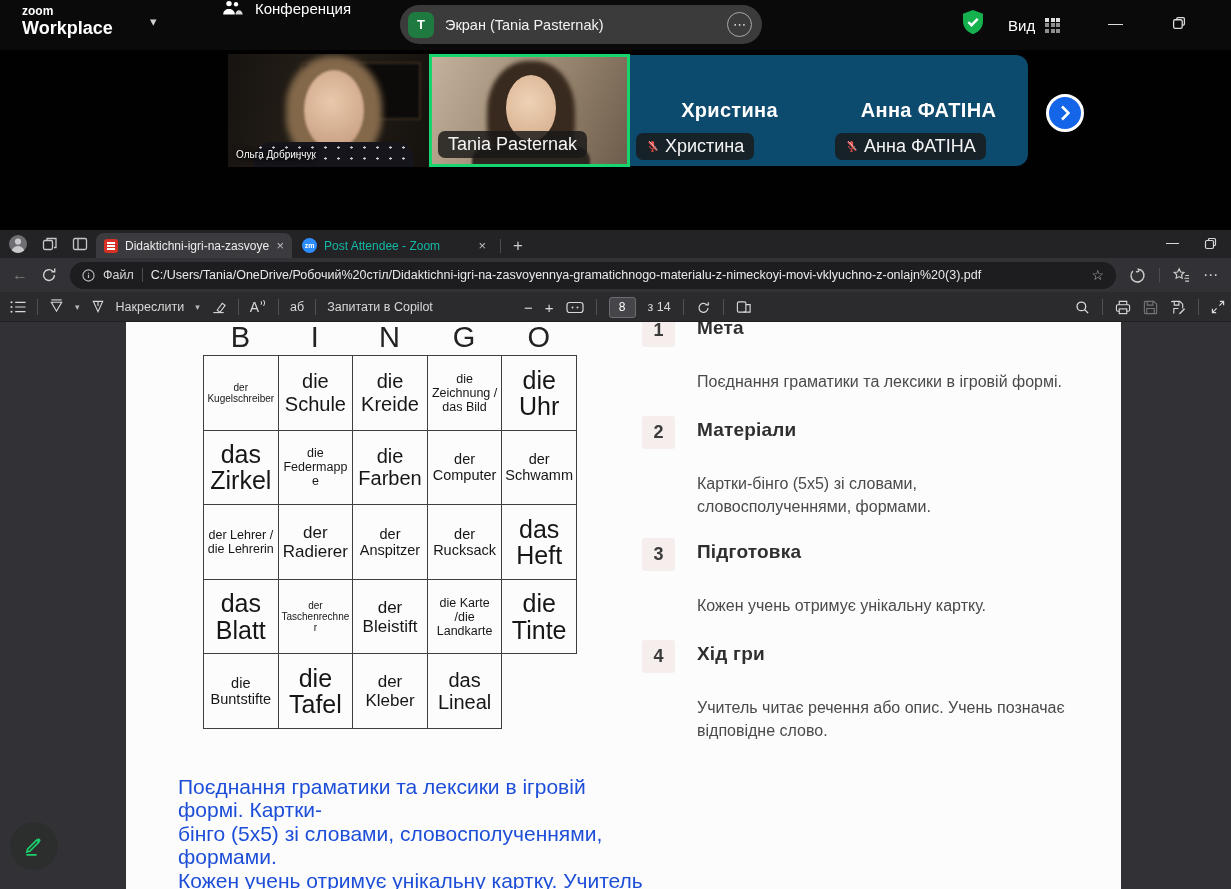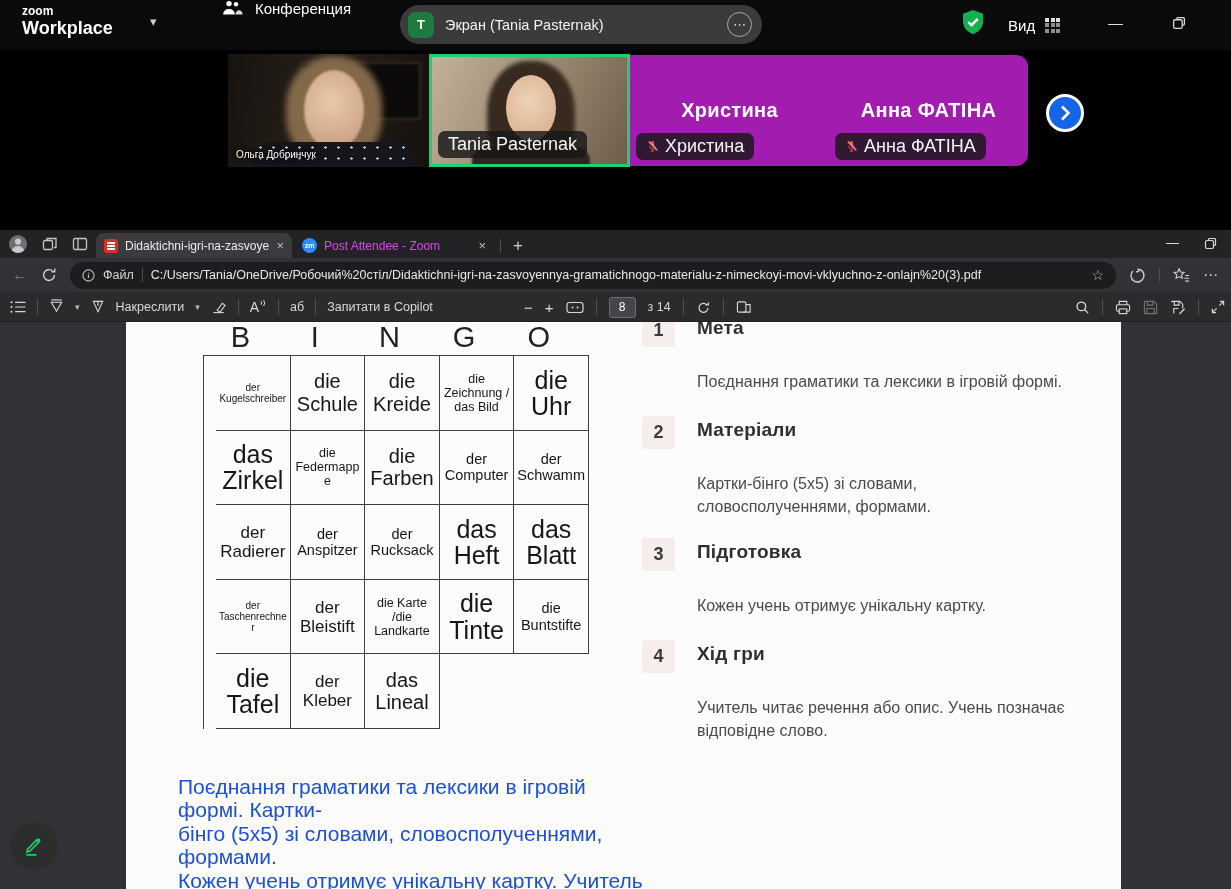--- a/index.html
+++ b/index.html
@@ -43,36 +43,36 @@
   .t1-body{left:26px;top:88px;width:160px;height:30px;border-radius:18px 18px 0 0;background:#15151b;
            background-image:radial-gradient(#cfd3da 1px,transparent 1.6px);background-size:13px 11px;}
   .t2-hair{left:55px;top:4px;width:88px;height:108px;border-radius:46% 46% 40% 40%;background:#392a1f;filter:blur(2px);}
   .t2-face{left:74px;top:18px;width:50px;height:66px;border-radius:50%;
            background:radial-gradient(circle at 45% 40%,#eed2b6,#d3a987);filter:blur(.6px);}
   .t2-body{left:40px;top:90px;width:118px;height:24px;border-radius:14px 14px 0 0;background:#2b2620;filter:blur(1px);}
   .tile-name-plain{position:absolute;left:8px;bottom:7px;font-size:10px;color:#fff;
                    text-shadow:0 1px 3px #000,0 0 6px rgba(0,0,0,.7);}
   .tile-name-pill{position:absolute;left:6px;bottom:6px;background:rgba(24,24,24,.82);border-radius:7px;
                   padding:3px 10px;font-size:18px;color:#f5f5f5;display:flex;align-items:center;gap:6px;}
-  .name-tiles{position:absolute;left:630px;top:55px;width:398px;height:111px;background:#a21caf;
+  .name-tiles{position:absolute;left:630px;top:55px;width:398px;height:111px;background:#0c4a6e;
               border-radius:0 12px 12px 0;display:flex;}
   .name-half{position:relative;flex:1;display:flex;align-items:center;justify-content:center;}
   .center-name{font-size:20px;font-weight:bold;color:#fff;letter-spacing:.3px;}
   .next-btn{position:absolute;left:1046px;top:94px;width:38px;height:38px;border-radius:50%;
             background:#1565e8;border:3px solid #fff;display:flex;align-items:center;justify-content:center;}
 
   
   .browser{position:absolute;top:230px;left:0;width:1231px;height:659px;display:flex;flex-direction:column;background:#323236;}
   .tabbar{position:relative;height:28px;background:#232326;display:flex;align-items:flex-end;padding-left:8px;flex:none;}
   .tab-icons{position:absolute;left:8px;top:0;height:28px;display:flex;align-items:center;gap:14px;}
   .tab{height:25px;border-radius:8px 8px 0 0;display:flex;align-items:center;padding:0 8px;gap:7px;margin-left:2px;}
   .tab.active{background:#3b3b3f;width:196px;margin-left:88px;}
   .tab.inactive{width:200px;color:#c6c6c6;}
   .tab-title{font-size:12px;color:#ececec;white-space:nowrap;overflow:hidden;flex:1;}
-  .tab.inactive .tab-title{color:#d946ef;}
+  .tab.inactive .tab-title{color:#14b8a6;}
   .tab-close{font-size:13px;color:#bdbdbd;flex:none;}
   .pdf-fav{width:14px;height:14px;border-radius:3px;background:#d93025;flex:none;display:flex;align-items:center;justify-content:center;}
   .pdf-fav i{display:block;width:8px;height:2px;background:#fff;box-shadow:0 3px 0 #fff,0 -3px 0 #fff;}
   .zm-fav{width:15px;height:15px;border-radius:50%;background:#2d8cff;color:#fff;font-size:7px;font-weight:bold;
           display:flex;align-items:center;justify-content:center;flex:none;}
   .tab-divider{width:1px;height:14px;background:#4d4d4d;margin:0 6px 5px 6px;}
   .newtab{font-size:17px;color:#cccccc;margin-bottom:2px;padding:0 6px;}
   .b-min{position:absolute;right:52px;top:13px;width:13px;border-top:1.5px solid #d6d6d6;}
   .b-restore{position:absolute;right:14px;top:7px;}
 
@@ -95,21 +95,21 @@
   .page-box{width:27px;height:21px;background:#46464a;border:1px solid #6d6d71;border-radius:3px;
             display:flex;align-items:center;justify-content:center;font-size:12px;color:#fff;}
   .pdf-right{position:absolute;right:6px;top:0;height:30px;display:flex;align-items:center;gap:12px;}
   .dim{opacity:.42;}
 
   .content{position:relative;flex:1;background:#323236;overflow:hidden;}
   .page{position:absolute;left:126px;top:0;width:995px;height:567px;background:#fcfcfc;color:#1c1c1c;}
   .bingo-letters{position:absolute;left:77px;top:0;width:373px;display:flex;}
   .bingo-letters span{flex:1;text-align:center;font-size:29px;line-height:30px;font-weight:500;color:#222;}
   .bingo-table{position:absolute;left:77px;top:33px;display:grid;grid-template-columns:repeat(5,74.6px);
-               grid-auto-rows:74.6px;border-top:1px solid #3f3f3f;border-left:1px solid #3f3f3f;padding-left:12px;}
+               grid-auto-rows:74.6px;border-top:1px solid #3f3f3f;border-left:1px solid #3f3f3f;}
   .bingo-cell{border-right:1px solid #3f3f3f;border-bottom:1px solid #3f3f3f;display:flex;align-items:center;
               justify-content:center;text-align:center;padding:2px;line-height:1.12;color:#161616;
               overflow:hidden;word-break:break-word;}
   .s-xs{font-size:10px;} .s-s{font-size:12.5px;} .s-m{font-size:14.5px;}
   .s-ml{font-size:17px;} .s-l{font-size:20px;} .s-xl{font-size:25px;line-height:1.05;}
   .summary{position:absolute;left:52px;top:453px;width:470px;font-size:21px;line-height:23.4px;
            color:#1d4ed8;white-space:pre-line;}
   .steps{position:absolute;left:516px;top:-6px;width:475px;}
   .step{position:absolute;left:0;display:flex;gap:22px;}
   .step-num{width:33px;height:33px;background:#f6eded;border-radius:3px;flex:none;margin-top:-2px;
@@ -403,20 +403,21 @@
             <div class="bingo-cell s-xs">der Kugelschreiber</div>
             <div class="bingo-cell s-l">die Schule</div>
             <div class="bingo-cell s-l">die Kreide</div>
             <div class="bingo-cell s-s">die Zeichnung / das Bild</div>
             <div class="bingo-cell s-xl">die Uhr</div>
             <div class="bingo-cell s-xl">das Zirkel</div>
             <div class="bingo-cell s-s">die Federmappe</div>
             <div class="bingo-cell s-l">die Farben</div>
             <div class="bingo-cell s-m">der Computer</div>
             <div class="bingo-cell s-m">der Schwamm</div>
+            <div class="bingo-cell s-s">der Lehrer / die Lehrerin</div>
             <div class="bingo-cell s-ml">der Radierer</div>
             <div class="bingo-cell s-m">der Anspitzer</div>
             <div class="bingo-cell s-m">der Rucksack</div>
             <div class="bingo-cell s-xl">das Heft</div>
             <div class="bingo-cell s-xl">das Blatt</div>
             <div class="bingo-cell s-xs">der Taschenrechner</div>
             <div class="bingo-cell s-ml">der Bleistift</div>
             <div class="bingo-cell s-s">die Karte /die Landkarte</div>
             <div class="bingo-cell s-xl">die Tinte</div>
             <div class="bingo-cell s-m">die Buntstifte</div>

